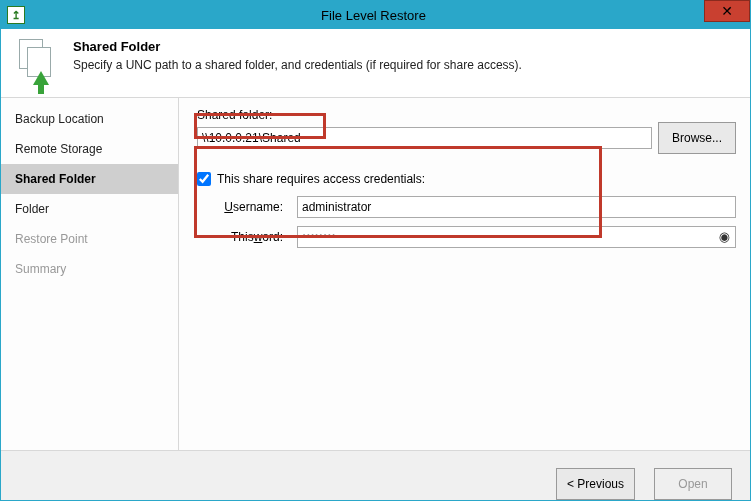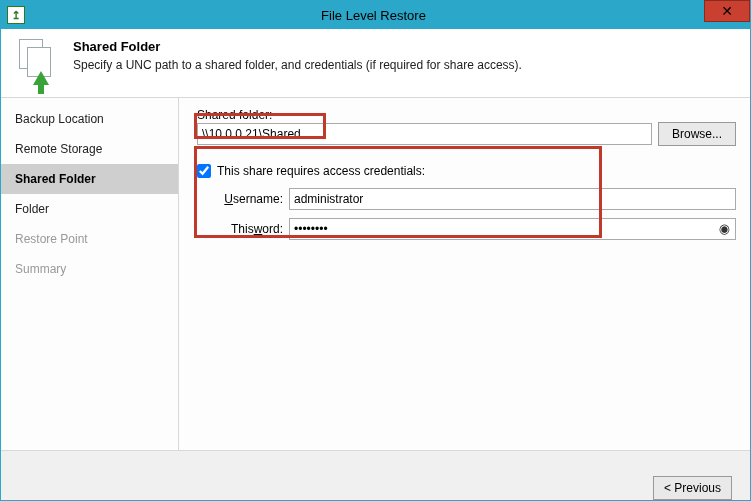--- a/index.html
+++ b/index.html
@@ -132,21 +132,21 @@
   .label { font-size: 12px; }
   .text-input {
     height: 22px;
     border: 1px solid #aaa;
     font-size: 12px;
     padding: 6px 4px;
     background: #fff;
   }
   .shared-input { flex: 1; }
   .btn {
-    height: 24px;
+    height: 32px;
     min-width: 78px;
     border: 1px solid #999;
     background: #e9e9e9;
     font-size: 12px;
     padding: 0 10px;
     cursor: pointer;
   }
   .btn:disabled, .btn.disabled {
     color: #999;
     background: #efefef;
@@ -167,21 +167,21 @@
     align-items: center;
     margin-bottom: 8px;
     padding-left: 22px;
   }
   .cred-row .cred-label {
     width: 70px;
     text-align: right;
     padding-right: 6px;
   }
   .cred-row .cred-label .ul { text-decoration: underline; }
-  .cred-row .text-input { flex: 1; }
+  .cred-row .text-input { flex: 1; margin-left: 8px; }
   .pw-wrap { position: relative; flex: 1; display: flex; }
   .pw-wrap .text-input { flex: 1; }
   .eye-icon {
     position: absolute;
     right: 6px; top: 3px;
     font-size: 13px;
     color: #333;
     cursor: pointer;
   }
   
@@ -258,15 +258,16 @@
         </div>
       </div>
 
       <div class="hl" style="top:15px; left:15px; width:132px; height:26px;"></div>
       <div class="hl" style="top:48px; left:15px; width:408px; height:92px;"></div>
     </div>
   </div>
 
   <div class="footer">
     <button class="btn">&lt; Previous</button>
+    <button class="btn disabled" disabled="">Open</button>
   </div>
 
 </div>
 
 </body></html>

